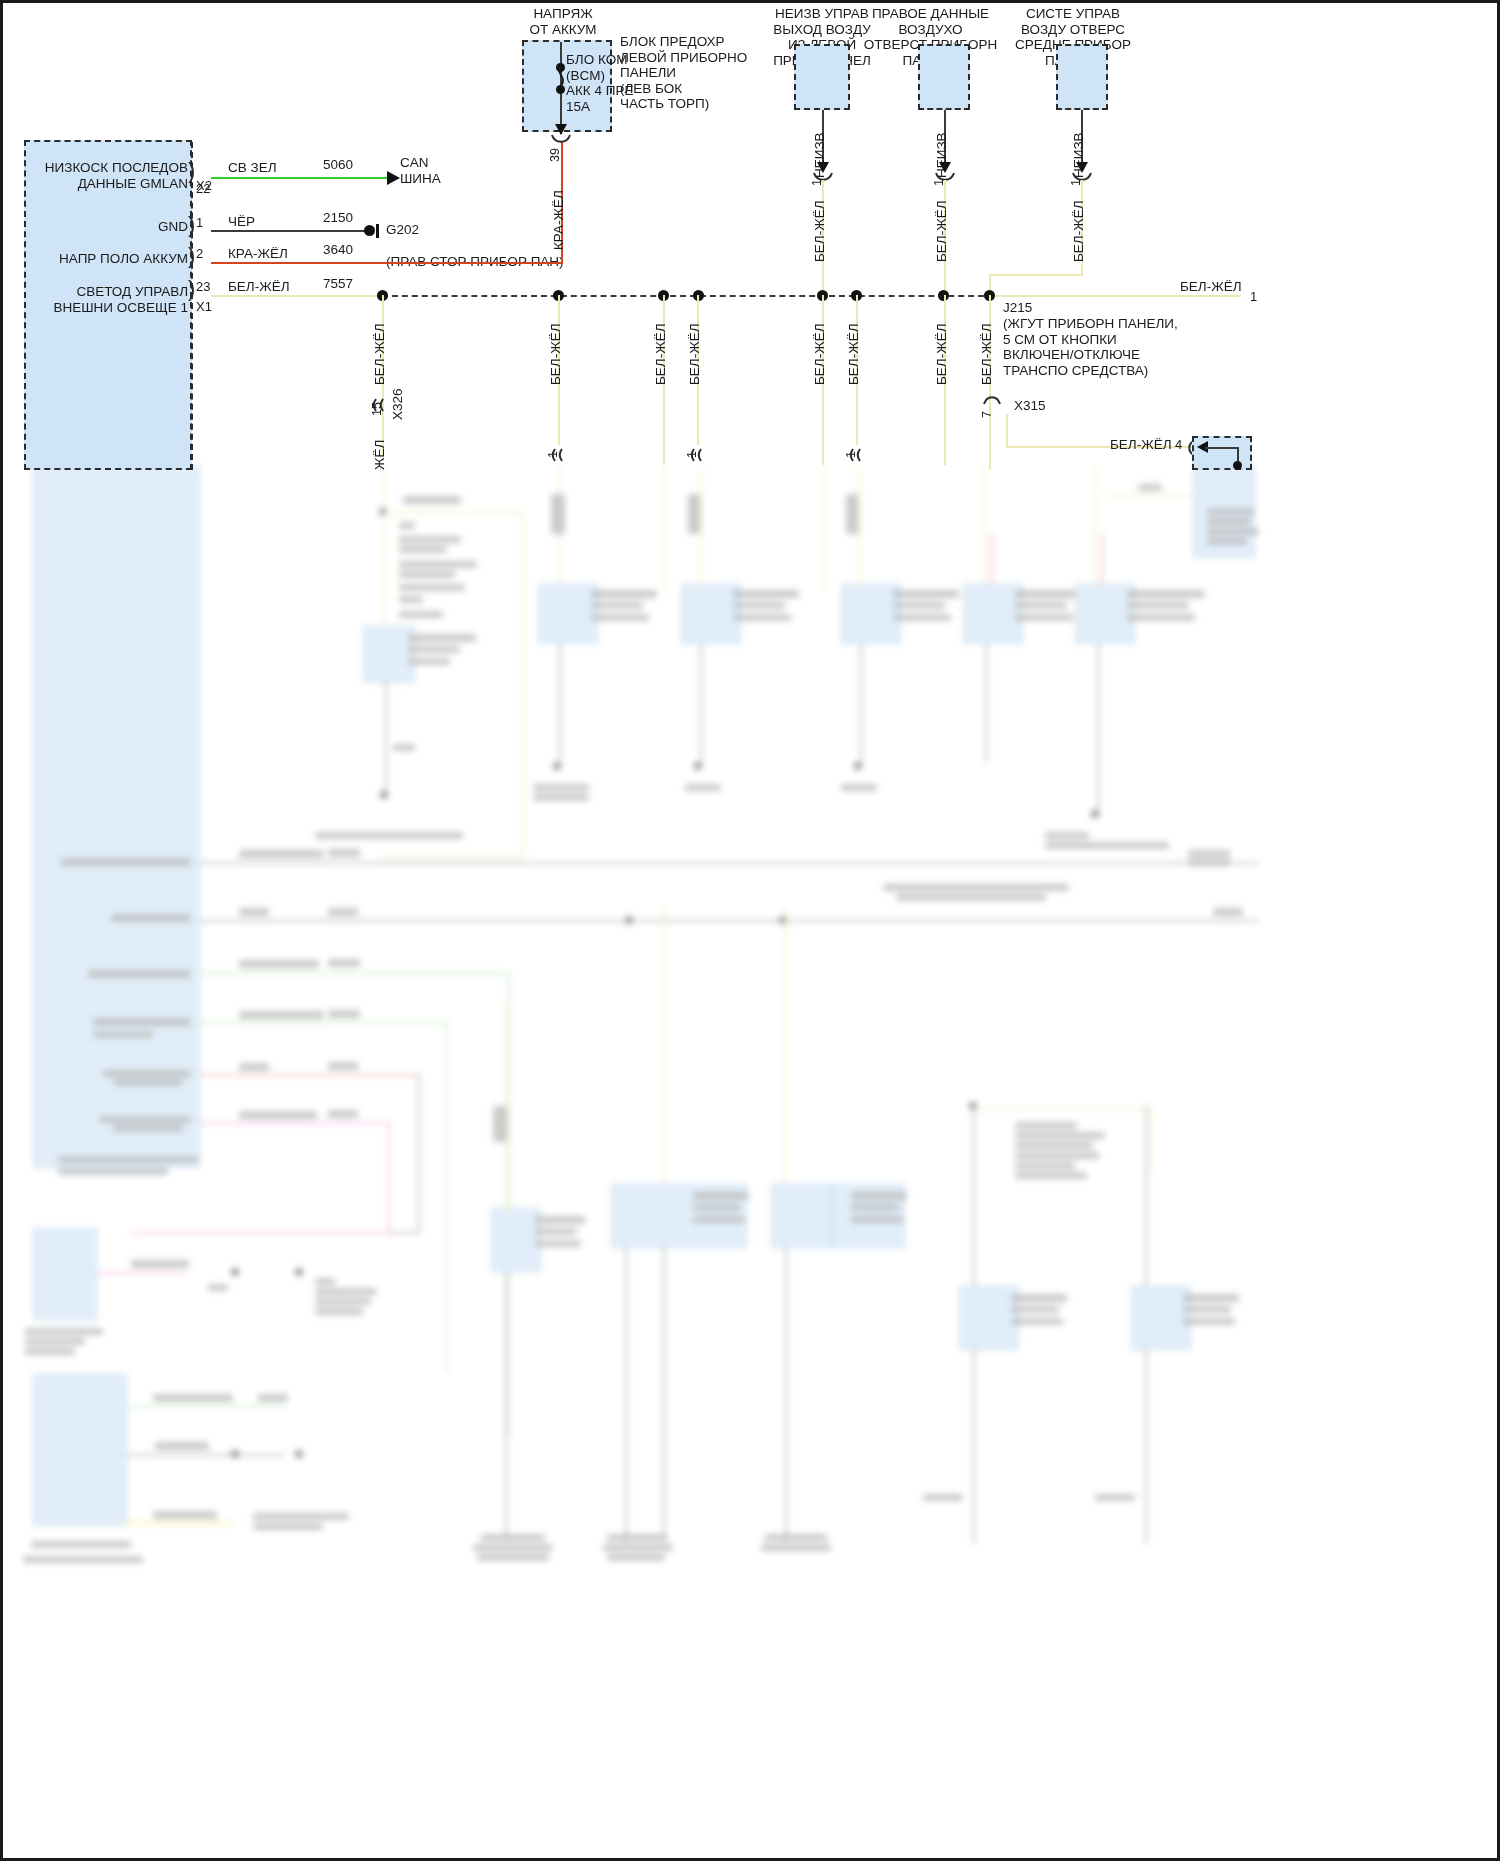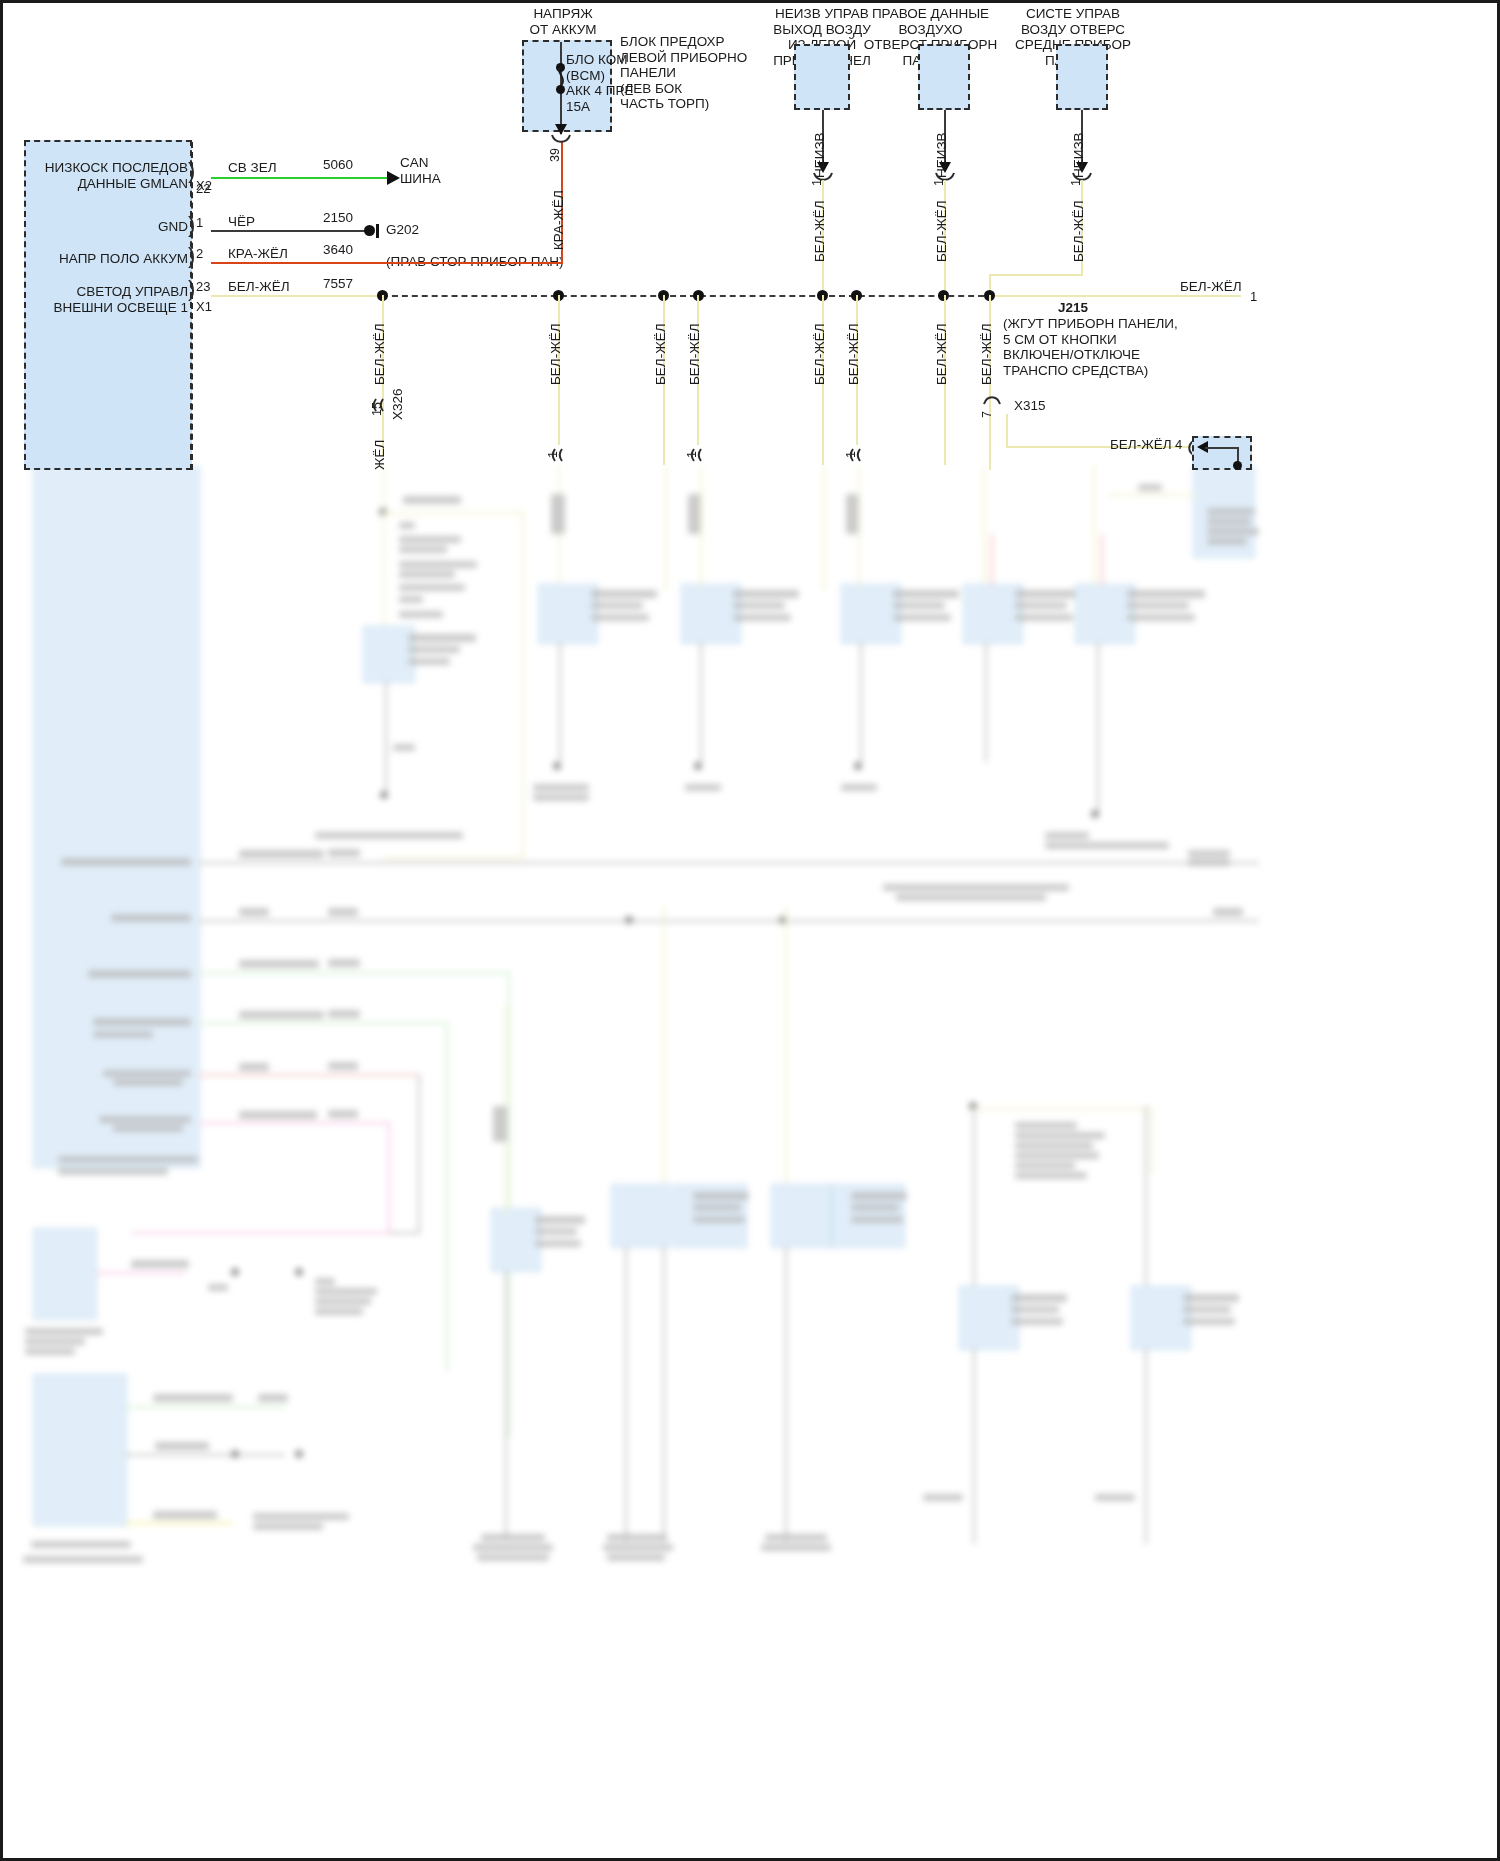--- a/index.html
+++ b/index.html
@@ -431,21 +431,21 @@
 
   <div class="dot" style="left:377px;top:290px;"></div>
   <div class="dot" style="left:553px;top:290px;"></div>
   <div class="dot" style="left:658px;top:290px;"></div>
   <div class="dot" style="left:693px;top:290px;"></div>
   <div class="dot" style="left:817px;top:290px;"></div>
   <div class="dot" style="left:851px;top:290px;"></div>
   <div class="dot" style="left:938px;top:290px;"></div>
   <div class="dot" style="left:984px;top:290px;"></div>
 
-  <div class="lbl" style="left:1058px;top:300px;font-weight:bold;">J215</div>
+  <div class="lbl" style="left:1003px;top:300px;">J215</div>
   <div class="lbl" style="left:1003px;top:316px;">(ЖГУТ ПРИБОРН ПАНЕЛИ,
 5 СМ ОТ КНОПКИ
 ВКЛЮЧЕН/ОТКЛЮЧЕ
 ТРАНСПО СРЕДСТВА)</div>
 
   <div class="w wv wy" style="left:382px;top:295px;height:162px;"></div>
   <div class="vlbl" style="left:372px;top:385px;">БЕЛ-ЖЁЛ</div>
   <svg style="position:absolute;left:372px;top:398px;" width="22" height="14" viewBox="0 0 22 14">
     <path d="M4 1 C 1 5, 1 9, 4 13" stroke="#2b2b2b" stroke-width="2" fill="none"></path>
     <path d="M11 1 C 8 5, 8 9, 11 13" stroke="#2b2b2b" stroke-width="2" fill="none"></path>

